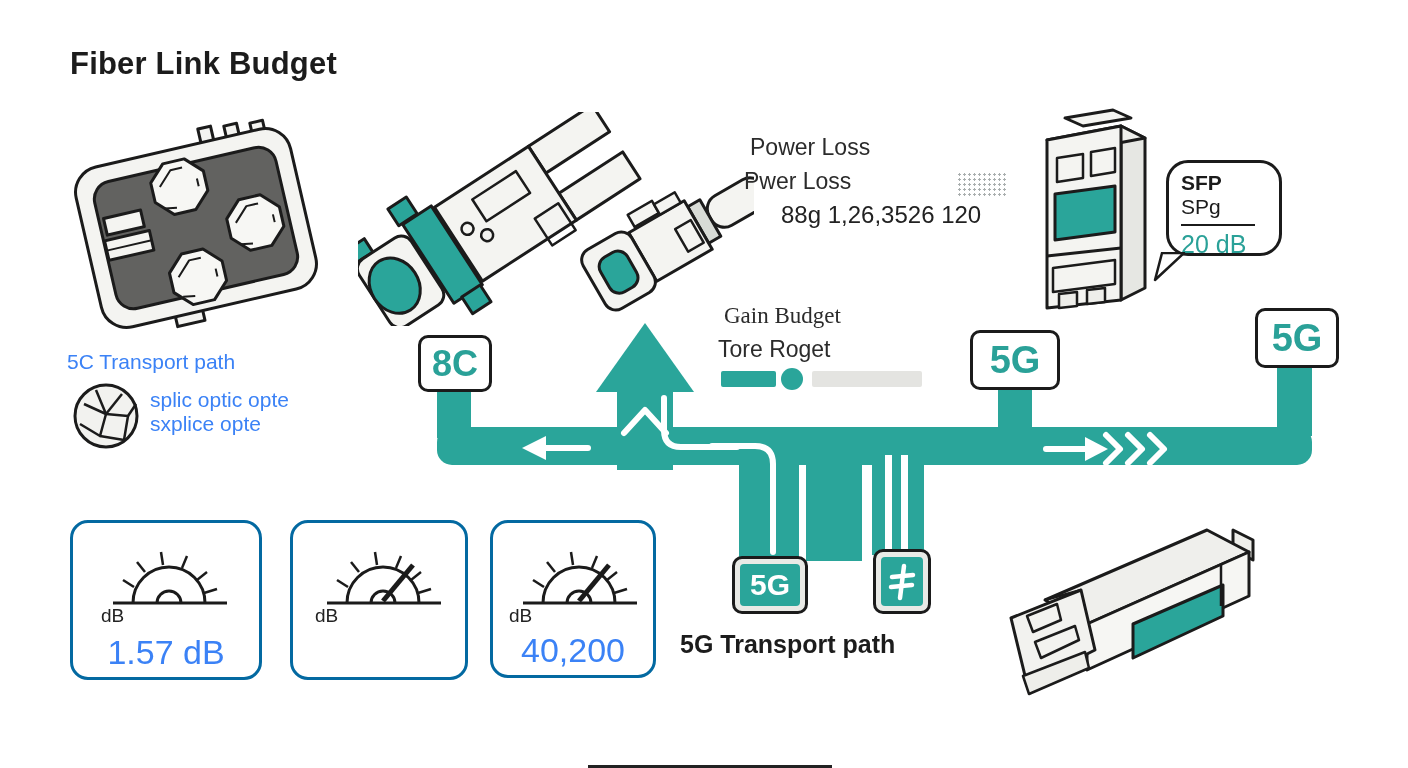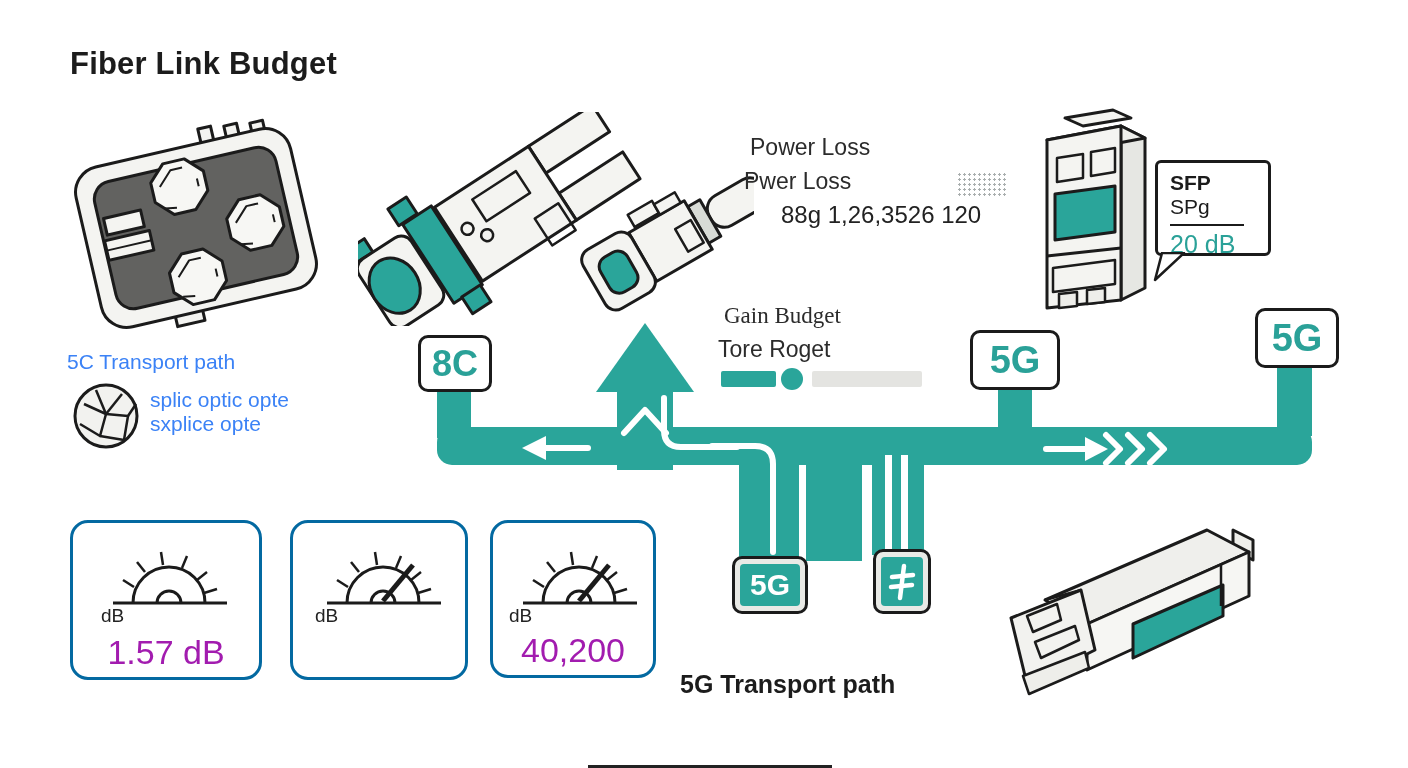--- a/index.html
+++ b/index.html
@@ -4,33 +4,33 @@
 <style>
   html,body{margin:0;padding:0;background:#fff;}
   .canvas{position:relative;width:1408px;height:768px;background:#ffffff;overflow:hidden;
           font-family:"Liberation Sans",sans-serif;color:#1c1c1c;}
   .abs{position:absolute;}
   .t{position:absolute;white-space:nowrap;line-height:1.15;}
   .title{font-size:31px;font-weight:bold;letter-spacing:.2px;}
   .lbl{font-size:23px;color:#2b2b2b;}
   .lbl-sm{font-size:21px;color:#3b82f6;}
   .val{font-size:24px;color:#222;}
-  .bold-lbl{font-size:25px;font-weight:bold;margin-top:40px;}
+  .bold-lbl{font-size:25px;font-weight:bold;}
   .badge{position:absolute;background:#fff;border:3px solid #1b1b1b;border-radius:10px;
          display:flex;align-items:center;justify-content:center;
          font-weight:bold;color:#2AA198;box-sizing:border-box;}
   .badge-filled{position:absolute;background:#e9eae6;border:3px solid #1b1b1b;border-radius:10px;
          box-sizing:border-box;}
   .badge-filled .inner{position:absolute;inset:5px;background:#2AA59A;border-radius:4px;
          display:flex;align-items:center;justify-content:center;color:#fff;font-weight:bold;}
   .card{position:absolute;border:3px solid #0369a1;border-radius:18px;background:#fff;box-sizing:border-box;}
   .gauge-unit{position:absolute;font-size:19px;color:#222;}
-  .gauge-value{position:absolute;width:100%;text-align:center;font-size:34px;color:#a21caf;}
-  .bubble{position:absolute;background:#fff;border:3px solid #1b1b1b;border-radius:6px;
-          padding:8px 24px 6px 12px;box-sizing:border-box;}
+  .gauge-value{position:absolute;width:100%;text-align:center;font-size:34px;color:#3b82f6;}
+  .bubble{position:absolute;background:#fff;border:3px solid #1b1b1b;border-radius:22px;
+          padding:8px 24px 6px 12px;box-sizing:border-box;margin-left:11px;}
   .bubble .l1{font-size:21px;color:#1b1b1b;}
   .bubble .l1 b{font-weight:bold;}
   .bubble .sep{border:none;border-top:2px solid #1b1b1b;margin:5px 0 4px 0;}
   .bubble .l2{font-size:25px;color:#2AA198;}
   .dots{position:absolute;background-image:radial-gradient(#9aa0a0 1.1px, transparent 1.2px);
         background-size:5px 5px;opacity:.85;}
   .pbar{position:absolute;height:16px;border-radius:2px;}
   .pdot{position:absolute;width:22px;height:22px;border-radius:50%;}
   svg{display:block;}
 </style>

